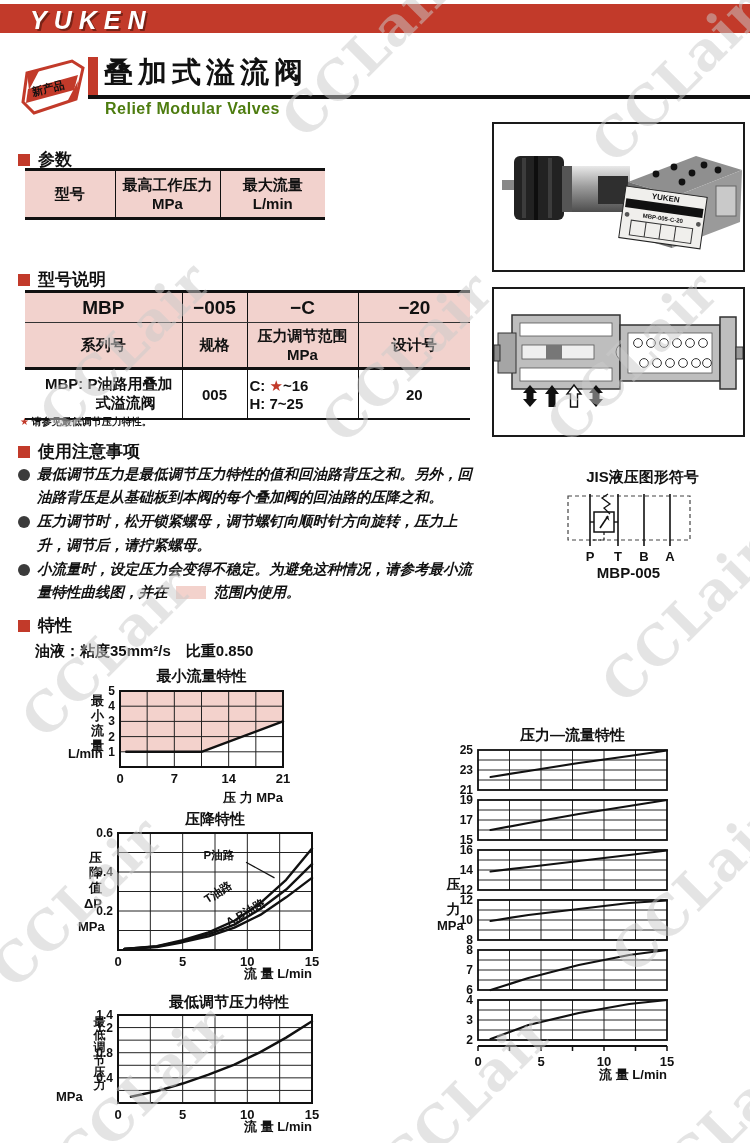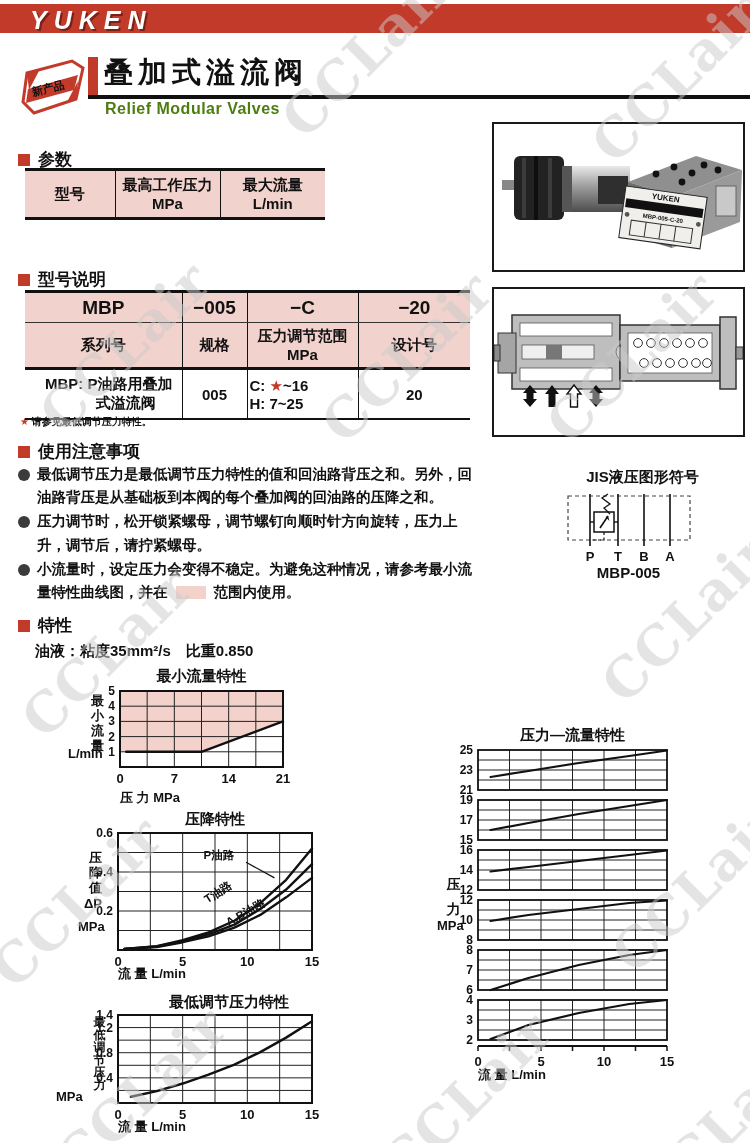--- a/index.html
+++ b/index.html
@@ -25,26 +25,26 @@
   #t1 tr.dt td{height:28px;}
   #t1 td + td{border-left:1.5px solid #111;}
   #t2{position:absolute;left:25px;top:290px;width:445px;border-top:3px solid #111;
       border-bottom:2px solid #111;text-align:center;font-weight:bold;}
   #t2 td{vertical-align:middle;}
   #t2 td + td{border-left:1.5px solid #111;}
   #t2 tr.codes td{background:#f2d2cd;font-size:19px;height:27px;border-bottom:1px solid #333;margin-top:40px;}
   #t2 tr.labels td{background:#f2d2cd;font-size:15px;height:42px;border-bottom:3px solid #111;}
   #t2 tr.vals td{font-size:15px;height:46px;}
   .star{color:#c23a2a;}
-  .note{display:flex;margin-bottom:1px;}
+  .note{display:flex;margin-bottom:1px;font-style:italic;}
   .dot{flex:0 0 12px;height:12px;border-radius:50%;background:#3b3b3b;margin:6px 7px 0 0;}
   .note-text{font-size:14.5px;font-weight:bold;line-height:1.6;}
   .swatch{display:inline-block;width:30px;height:13px;background:#f3d2cc;margin:0 8px;vertical-align:-2px;}
   .chart-title{font-size:15px;font-weight:bold;text-align:center;z-index:2;}
-  .axis-label{font-size:13px;font-weight:bold;text-align:left;}
+  .axis-label{font-size:13px;font-weight:bold;text-align:right;}
   .vtext{width:15px;line-height:15px;font-size:13px;font-weight:bold;word-break:break-all;text-align:center;}
   .frame{border:2px solid #1a1a1a;background:#fff;z-index:1;}
   svg text{font-family:"Liberation Sans","DejaVu Sans",sans-serif;font-weight:bold;fill:#111;}
   .jis-title,.jis-model{font-size:15px;font-weight:bold;text-align:center;}
   .port{position:absolute;width:14px;text-align:center;font-size:13px;font-weight:bold;}
 </style>
 </head>
 <body>
 
 <div class="page">

